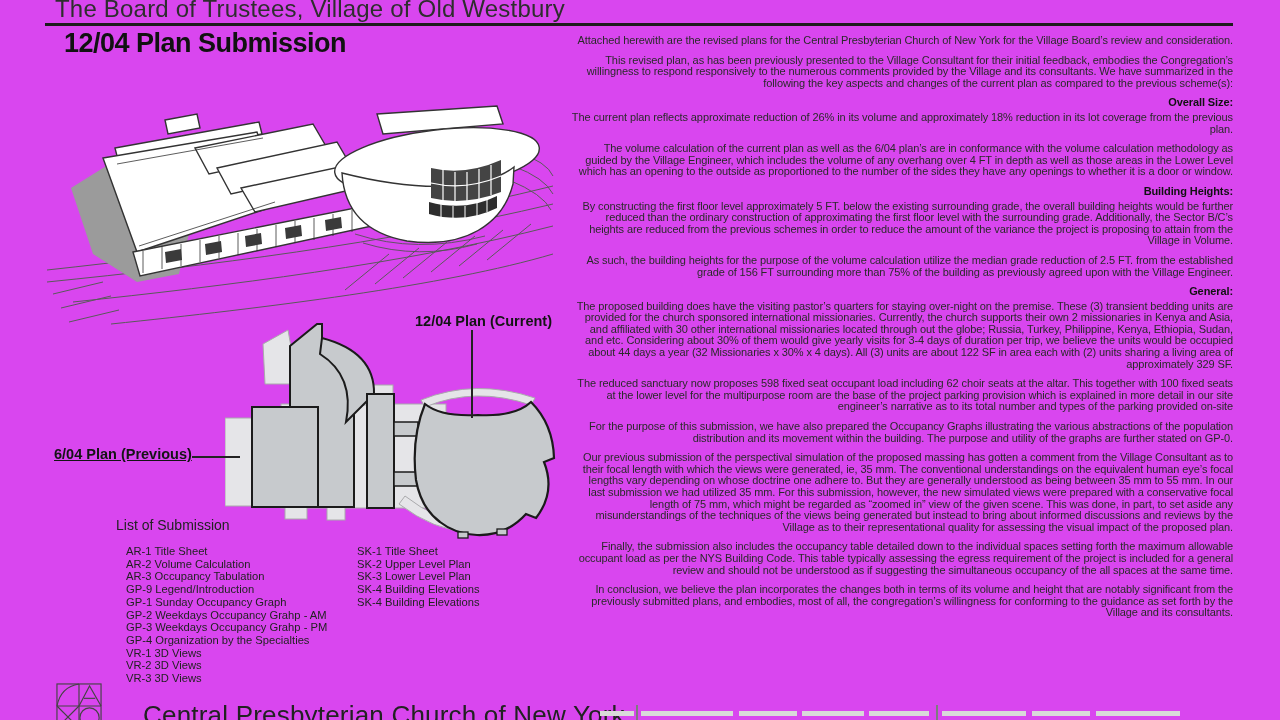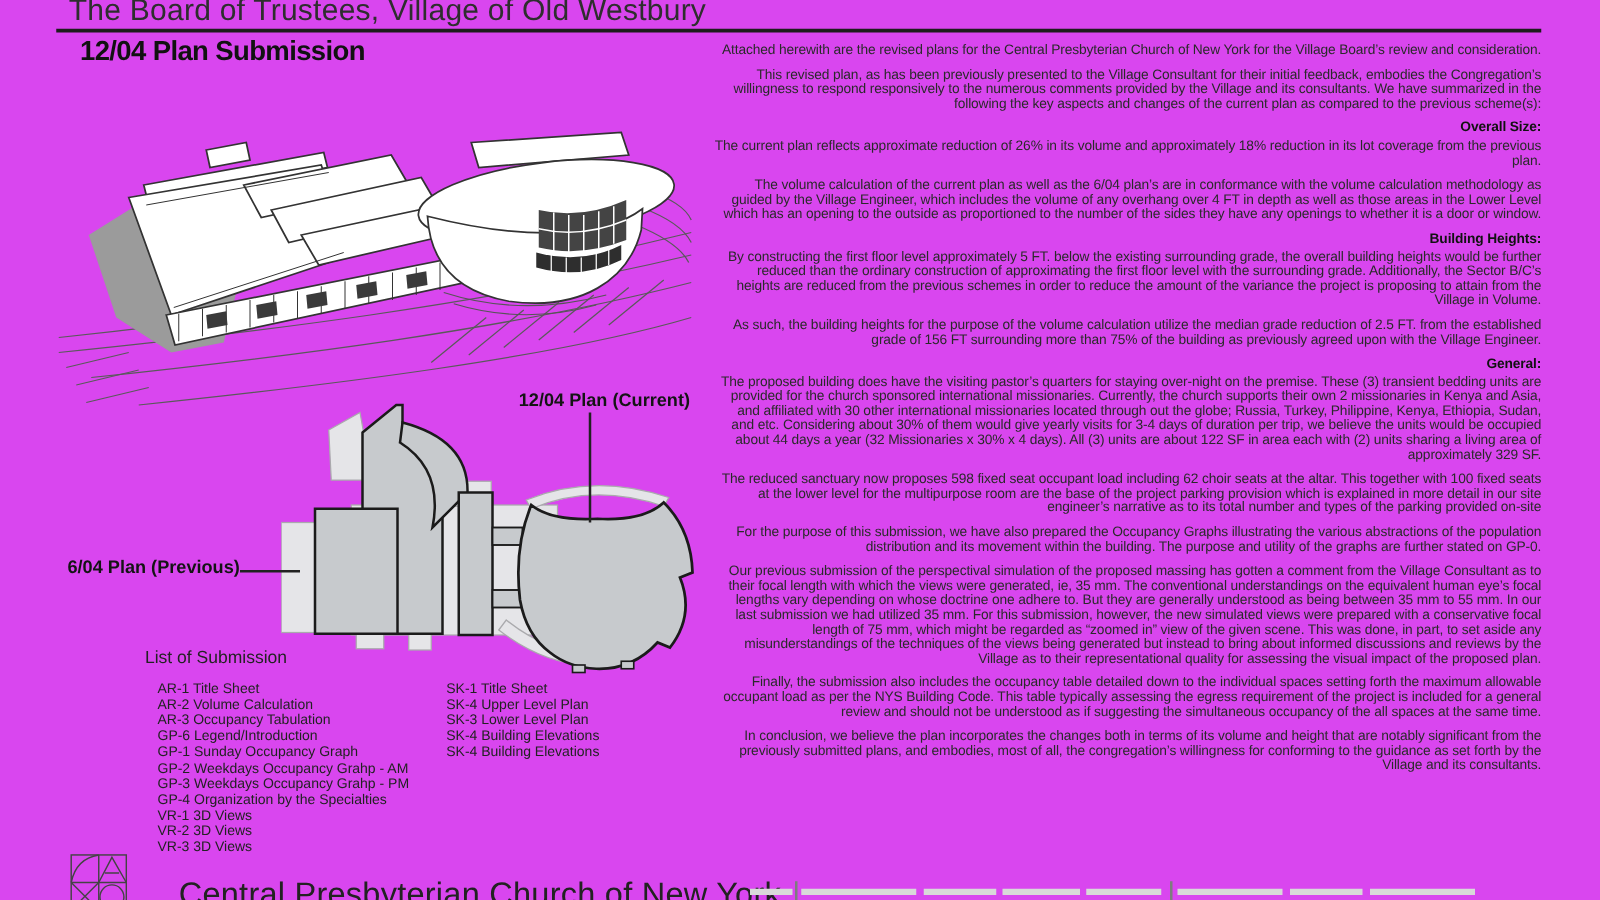--- a/index.html
+++ b/index.html
@@ -17,37 +17,37 @@
     position: absolute; left: 55px; top: -5px;
     font-size: 24px; font-weight: 400; color: #2e2e2e;
     letter-spacing: 0.2px; white-space: nowrap;
   }
   .header-rule {
     position: absolute; left: 45px; top: 23px;
     width: 1188px; height: 3px; background: #1c1c1c;
   }
   .page-title {
     position: absolute; left: 64px; top: 28px;
-    font-size: 22px; font-weight: 700; color: #111;
+    font-size: 27px; font-weight: 700; color: #111;
     letter-spacing: -0.5px; white-space: nowrap;
   }
   .memo {
     position: absolute; left: 557px; top: 35px; width: 676px;
     font-size: 11px; line-height: 11.6px; letter-spacing: -0.1px;
     color: #2a2a2a;
     text-align: right;
   }
   .memo p { margin: 0 0 8px 0; }
   .memo p.ind { margin-left: 13px; }
   .memo h3 { font-size: 11px; line-height: 11.6px; font-weight: 700; color: #111; margin: 0 0 3px 0; }
   .persp-svg { position: absolute; left: 45px; top: 56px; width: 510px; height: 272px; }
   .plan-svg  { position: absolute; left: 225px; top: 308px; width: 335px; height: 240px; }
   .plan-label { position: absolute; font-size: 14.5px; font-weight: 700; color: #141414; white-space: nowrap; }
   .label-current  { left: 415px; top: 313px; }
-  .label-previous { left: 54px;  top: 446px; }
+  .label-previous { left: 54px;  top: 446px; text-decoration: underline; }
   .leader-v { position: absolute; left: 471px; top: 330px; width: 2px; height: 88px; background: #222; }
   .leader-h { position: absolute; left: 192px; top: 456px; width: 48px; height: 2px; background: #222; }
   .list-title { position: absolute; left: 116px; top: 517px; font-size: 14px; color: #222; text-align: center; }
   .list-col { position: absolute; top: 545px; font-size: 11.2px; line-height: 12.7px; color: #222; }
   .list-col-1 { left: 126px; }
   .list-col-2 { left: 357px; }
   .firm-logo { position: absolute; left: 56px; top: 683px; width: 46px; height: 46px; }
   .project-name {
     position: absolute; left: 143px; top: 700px;
     font-size: 26px; color: #222; letter-spacing: 0.2px; white-space: nowrap;
@@ -179,32 +179,32 @@
   <div class="plan-label label-current">12/04 Plan (Current)</div>
   <div class="leader-v"></div>
   <div class="plan-label label-previous">6/04 Plan (Previous)</div>
   <div class="leader-h"></div>
 
   <div class="list-title">List of Submission</div>
   <div class="list-col list-col-1">
     <div>AR-1 Title Sheet</div>
     <div>AR-2 Volume Calculation</div>
     <div>AR-3 Occupancy Tabulation</div>
-    <div>GP-6 Legend/Introduction</div>
+    <div>GP-9 Legend/Introduction</div>
     <div>GP-1 Sunday Occupancy Graph</div>
     <div>GP-2 Weekdays Occupancy Grahp - AM</div>
     <div>GP-3 Weekdays Occupancy Grahp - PM</div>
     <div>GP-4 Organization by the Specialties</div>
     <div>VR-1 3D Views</div>
     <div>VR-2 3D Views</div>
     <div>VR-3 3D Views</div>
   </div>
   <div class="list-col list-col-2">
     <div>SK-1 Title Sheet</div>
-    <div>SK-4 Upper Level Plan</div>
+    <div>SK-2 Upper Level Plan</div>
     <div>SK-3 Lower Level Plan</div>
     <div>SK-4 Building Elevations</div>
     <div>SK-4 Building Elevations</div>
   </div>
 
   <div class="memo">
     <p>Attached herewith are the revised plans for the Central Presbyterian Church of New York for the Village Board’s review and consideration.</p>
     <p>This revised plan, as has been previously presented to the Village Consultant for their initial feedback, embodies the Congregation’s willingness to respond responsively to the numerous comments provided by the Village and its consultants. We have summarized in the following the key aspects and changes of the current plan as compared to the previous scheme(s):</p>
     <h3>Overall Size:</h3>
     <p class="ind">The current plan reflects approximate reduction of 26% in its volume and approximately 18% reduction in its lot coverage from the previous plan.</p>

